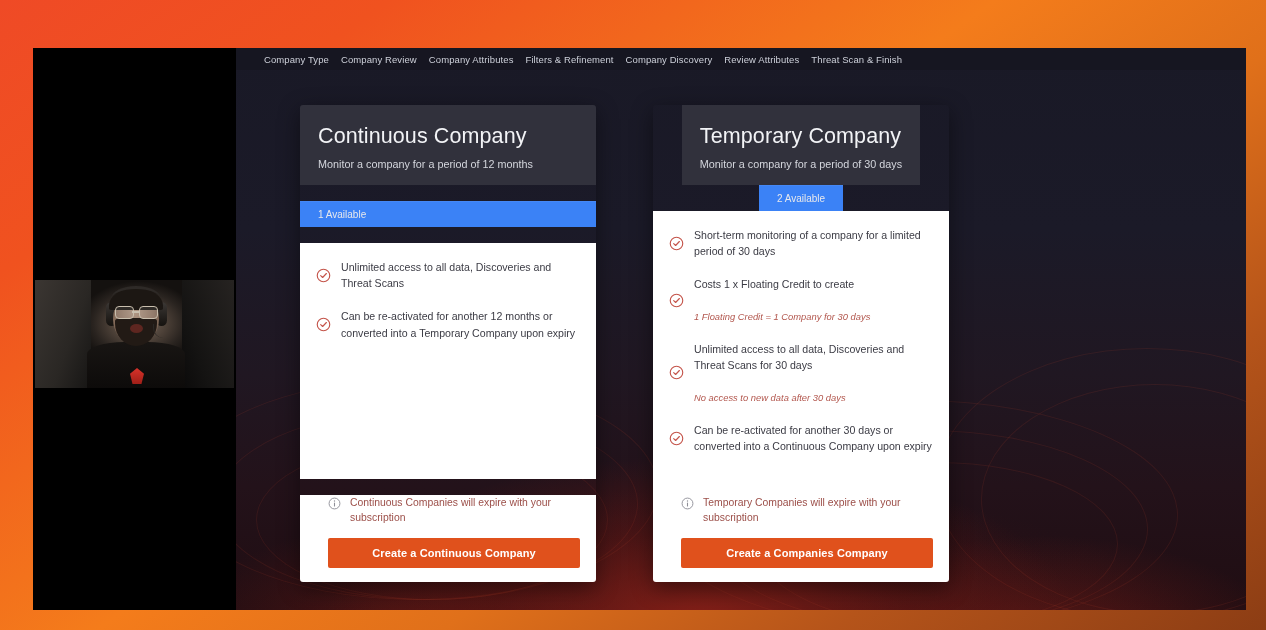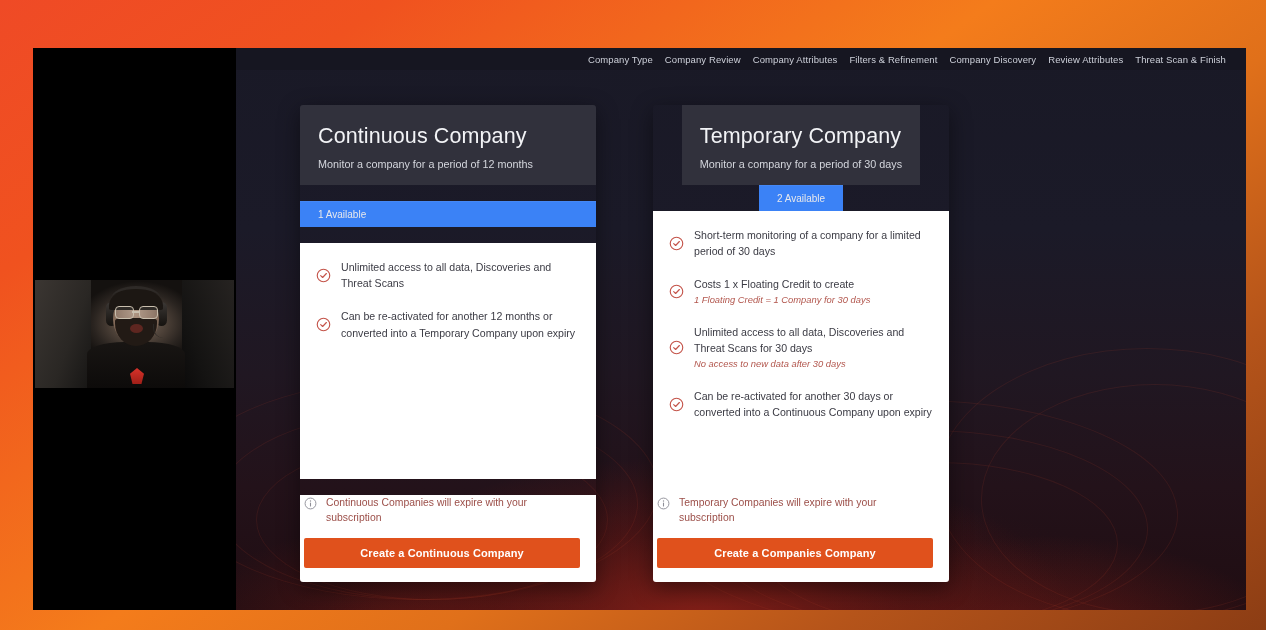--- a/index.html
+++ b/index.html
@@ -59,21 +59,21 @@
 
   
   #stepnav {
     position: absolute;
     left: 203px;
     top: 0;
     width: 1010px;
     height: 22px;
     display: flex;
     align-items: center;
-    justify-content: flex-end;
+    justify-content: flex-start;
     padding: 0 14px 0 22px;
     box-sizing: border-box;
     background: rgba(20,20,30,0.55);
   }
   .step {
     font-size: 9.5px;
     color: #cdd0d9;
     letter-spacing: 0.1px;
     white-space: nowrap;
     padding: 0 6px;
@@ -199,26 +199,26 @@
     font-size: 10.6px;
     line-height: 1.55;
     color: #3b3b44;
   }
   .feat-note {
     display: block;
     font-size: 9.4px;
     font-style: italic;
     color: #b2564d;
     line-height: 1.5;
-    margin-top: 0;
+    margin-top: 17px;
   }
 
   .card-footer {
     background: #ffffff;
-    padding: 0 16px 14px 4px;
+    padding: 0 16px 14px 28px;
   }
   .expiry {
     display: flex;
     align-items: flex-start;
     gap: 9px;
     margin-bottom: 12px;
   }
   .expiry-text {
     font-size: 10.4px;
     line-height: 1.5;

